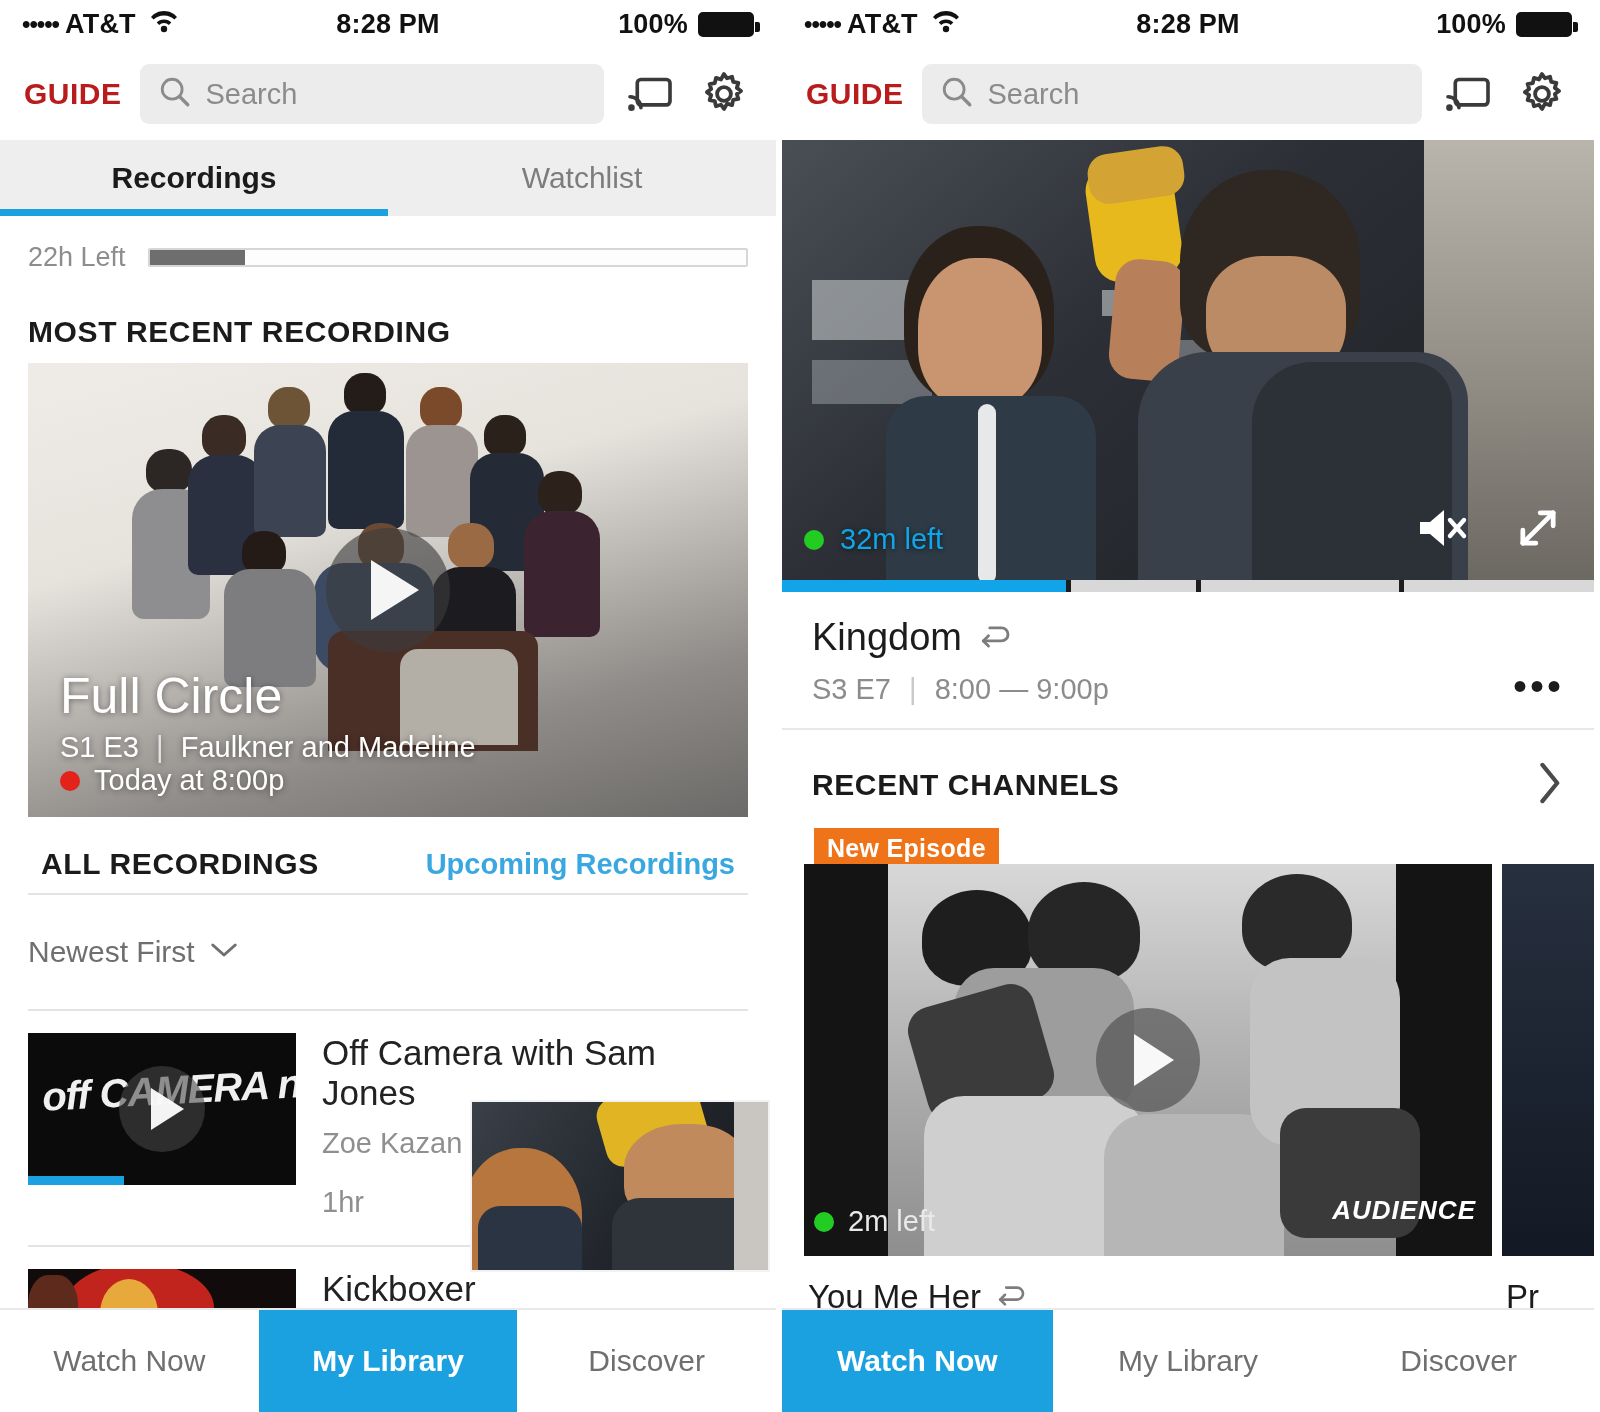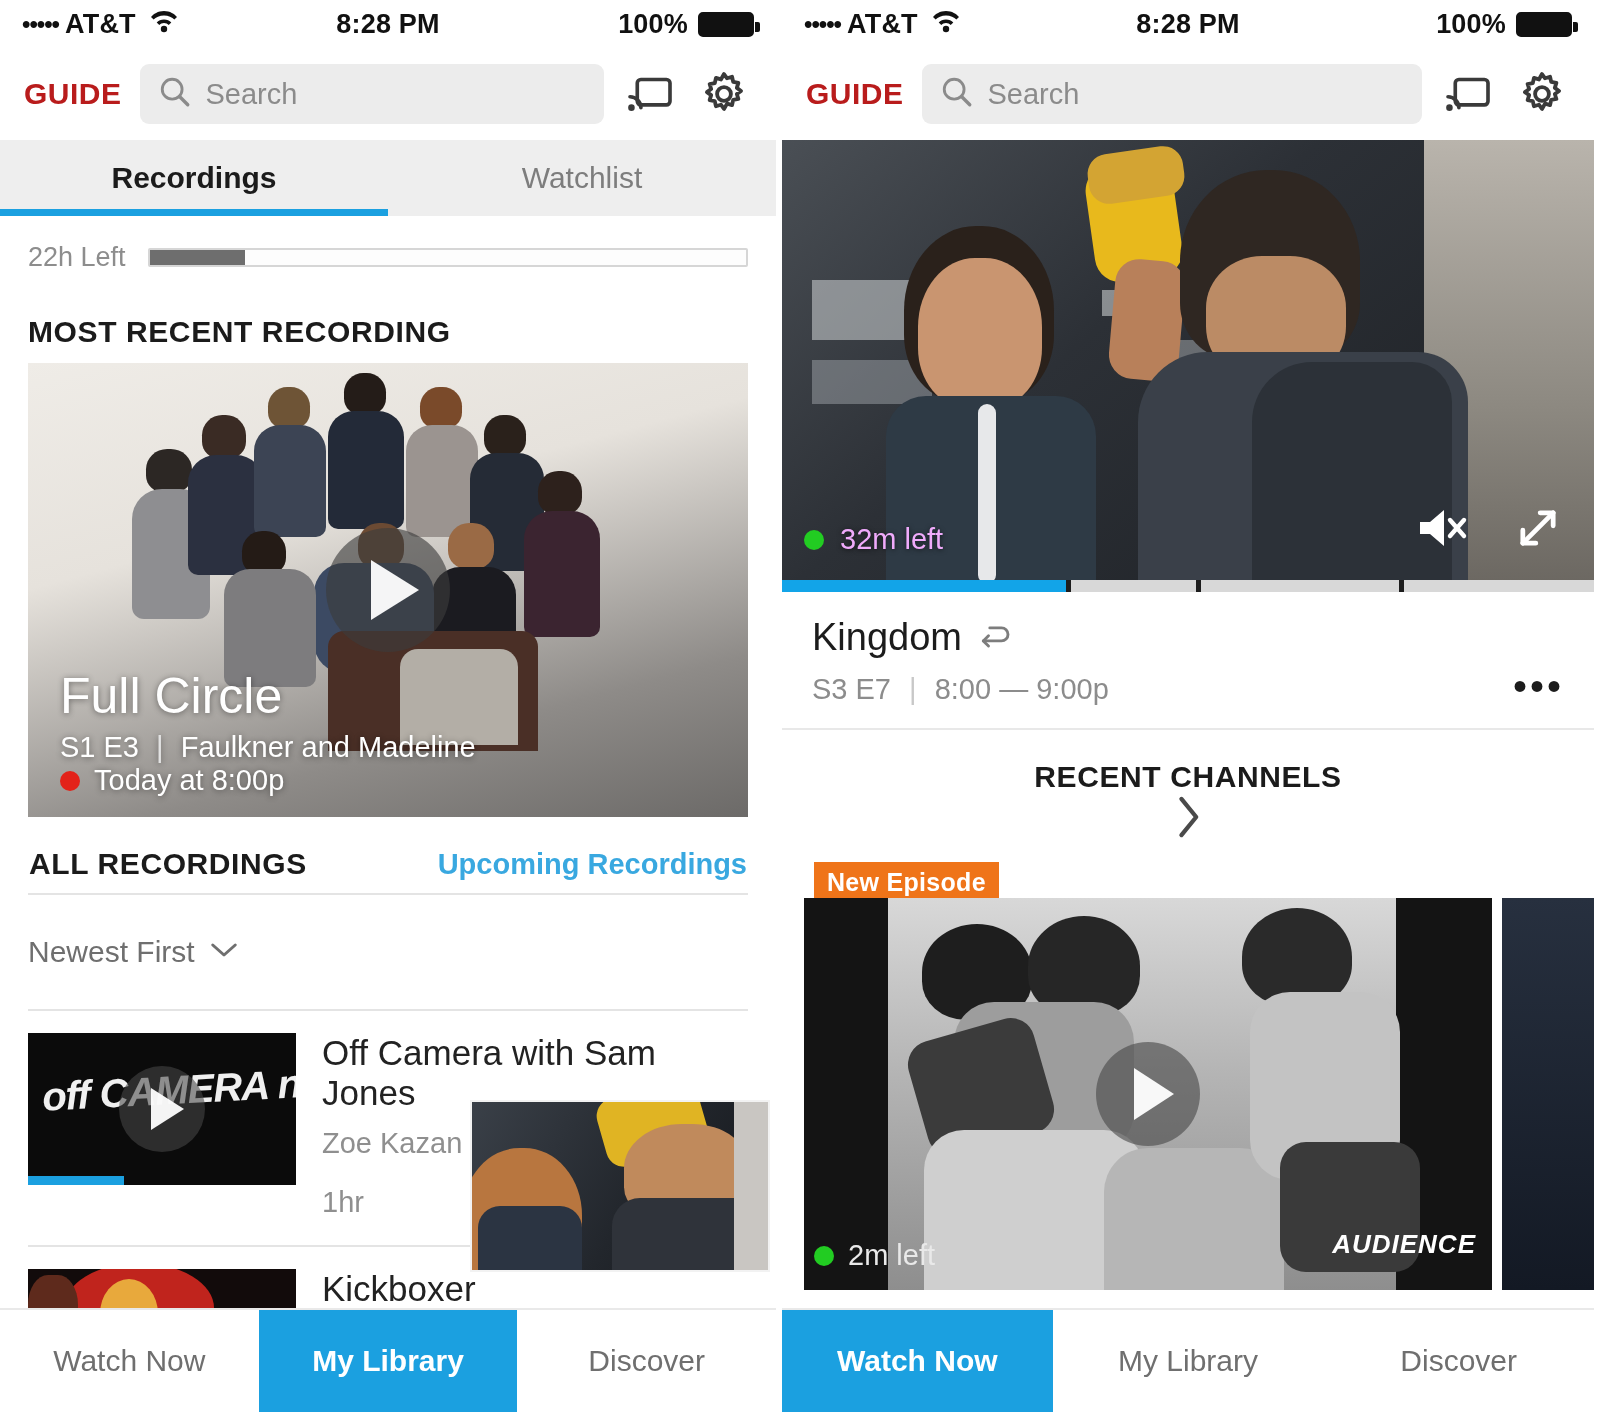--- a/index.html
+++ b/index.html
@@ -68,21 +68,21 @@
     border-radius: 2px; overflow: hidden; max-width: 600px;
   }
   .storage-fill { height: 100%; background: #6e6e6e; }
 
   .section-head {
     font-size: 30px; font-weight: bold; color: #1b1b1b;
     letter-spacing: .6px; padding: 32px 28px 14px;
   }
   .section-head-row {
     display: flex; align-items: baseline; justify-content: space-between;
-    padding: 30px 29px 12px;
+    padding: 30px 41px 12px;
   }
   .link-blue { font-size: 29px; font-weight: bold; color: #39a8e0; }
 
   
   .hero {
     position: relative; margin: 0 28px; height: 454px; overflow: hidden;
     background: linear-gradient(165deg,#efece7 0%,#e6e2dc 35%,#8e8b88 75%,#6c6a68 100%);
   }
   .hero-people { position: absolute; inset: 0; }
   .p { position: absolute; border-radius: 46% 46% 40% 40%; }
@@ -134,34 +134,34 @@
   .navitem {
     flex: 1; display: flex; align-items: center; justify-content: center;
     font-size: 30px; color: #6f6f6f;
   }
   .navitem.active { background: #1ba0e0; color: #fff; font-weight: bold; }
 
   
   .player { position: relative; width: 100%; height: 452px; overflow: hidden; background: #2e3236; }
   .player-badge {
     position: absolute; left: 22px; bottom: 36px; display: flex; align-items: center; gap: 16px;
-    color: #f0abfc; font-size: 29px; text-shadow: 0 1px 5px rgba(0,0,0,.6);
+    color: #0ea5e9; font-size: 29px; text-shadow: 0 1px 5px rgba(0,0,0,.6);
   }
   .live-dot { width: 20px; height: 20px; border-radius: 50%; background: #22cc22; }
   .player-ctrls { position: absolute; right: 30px; bottom: 34px; display: flex; align-items: center; gap: 42px; }
   .seek { position: absolute; left: 0; right: 0; bottom: 0; height: 12px; background: #d8d8d8; }
   .seek-fill { height: 100%; background: #12a4e8; }
   .tick { position: absolute; top: 0; width: 5px; height: 12px; background: #1d1d1d; }
 
   .prog-block { padding: 24px 30px 22px; border-bottom: 2px solid #e8e8e8; position: relative; }
   .prog-title { font-size: 38px; color: #1c1c1c; display: flex; align-items: center; gap: 16px; }
   .prog-sub { font-size: 29px; color: #8c8c8c; margin-top: 14px; }
   .dots-btn { position: absolute; right: 30px; bottom: 34px; font-size: 40px; letter-spacing: 3px; color: #1c1c1c; line-height: .4; }
 
-  .rc-head { display: flex; align-items: center; justify-content: space-between; padding: 30px 30px 18px; flex-direction: column; }
+  .rc-head { display: flex; align-items: center; justify-content: space-between; padding: 30px 30px 18px; }
   .rc-title { font-size: 30px; font-weight: bold; color: #1b1b1b; letter-spacing: .6px; }
 
   .rail { display: flex; gap: 10px; padding: 0 0 0 22px; }
   .card { position: relative; flex: 0 0 auto; }
   .card-img { position: relative; overflow: hidden; background: #0f0f0f; }
   .newbadge {
     position: absolute; left: 10px; top: -36px; background: #ef7419; color: #fff;
     font-size: 25px; font-weight: bold; padding: 6px 13px 7px; letter-spacing: .3px;
   }
   .card-badge { position: absolute; left: 10px; bottom: 18px; display: flex; align-items: center; gap: 14px;

